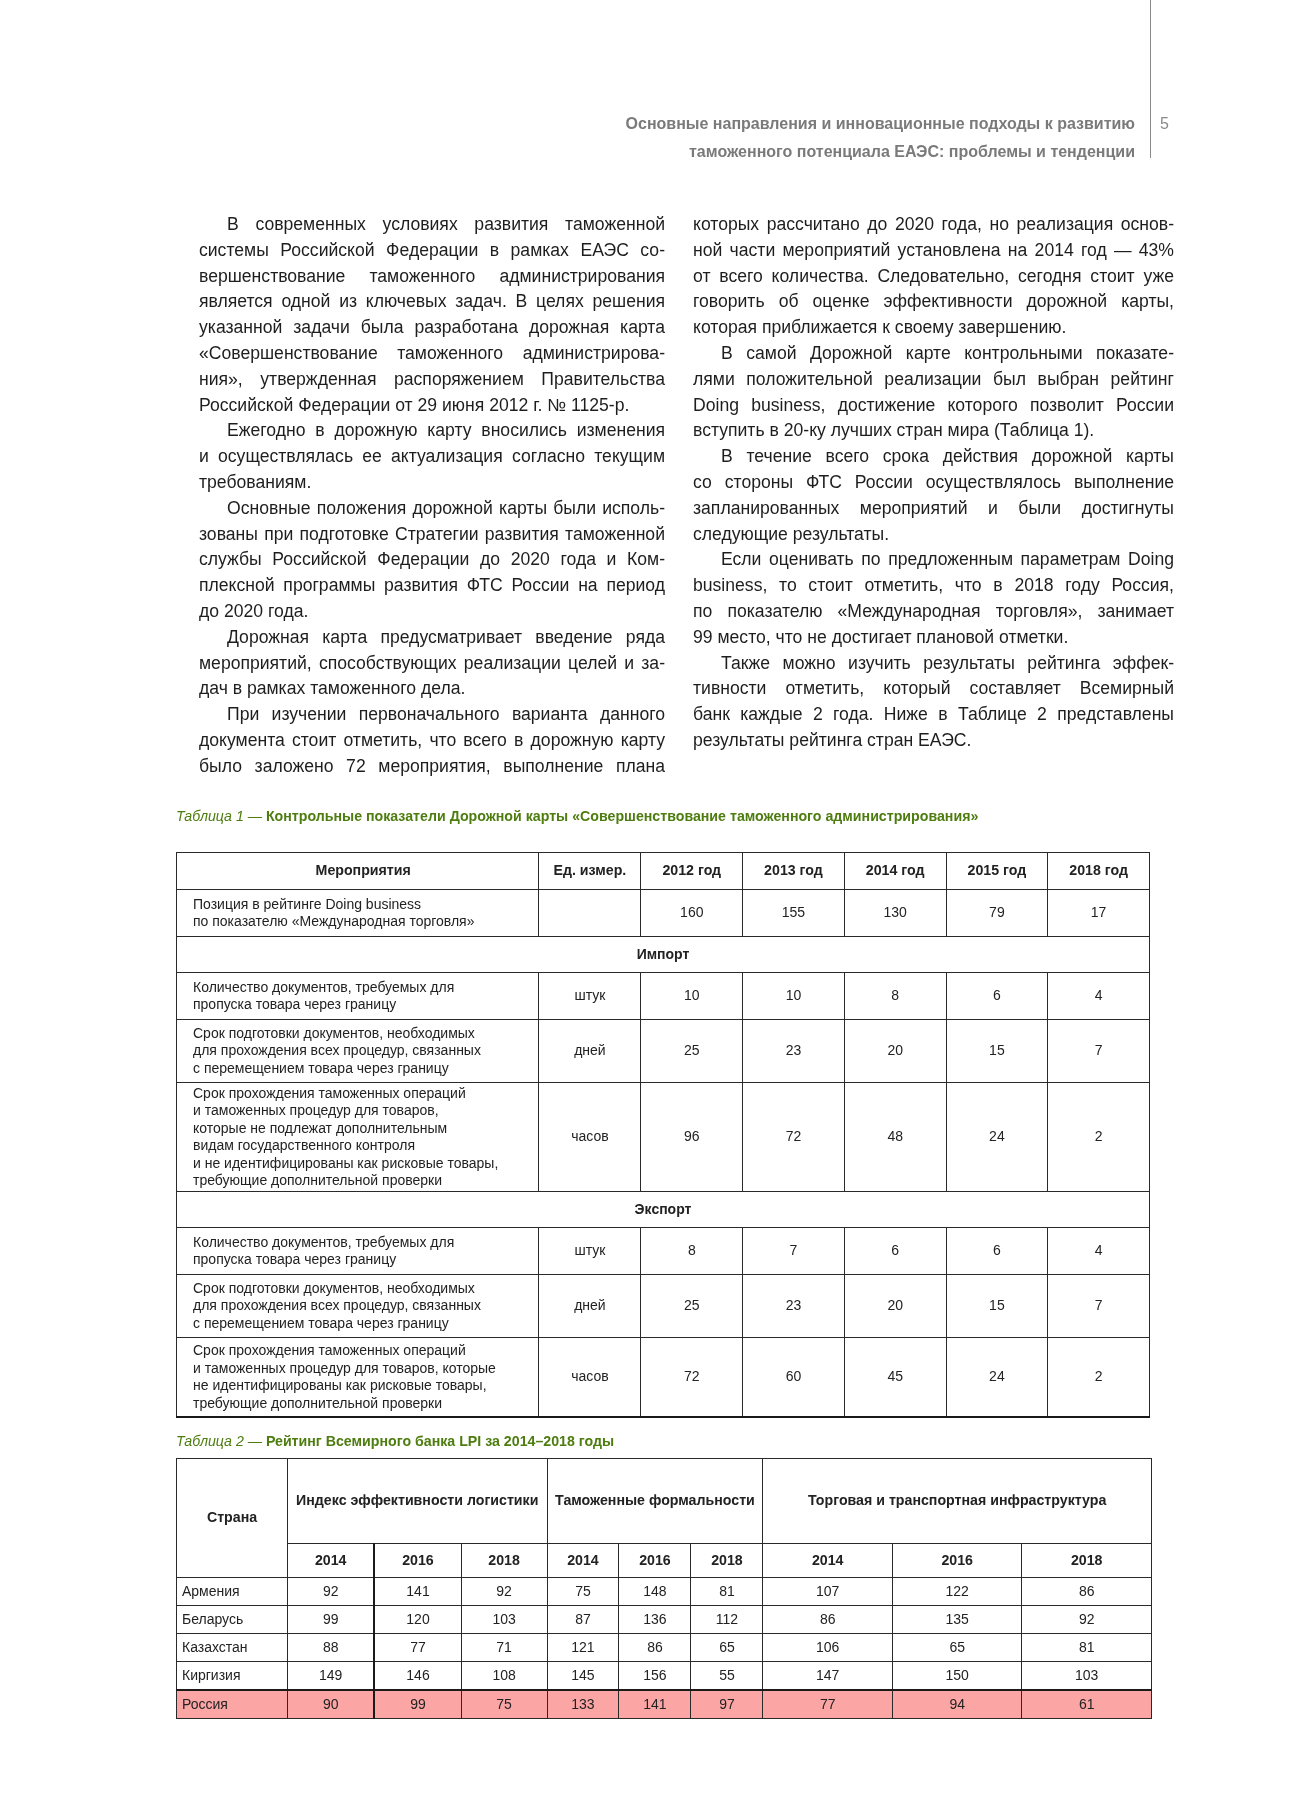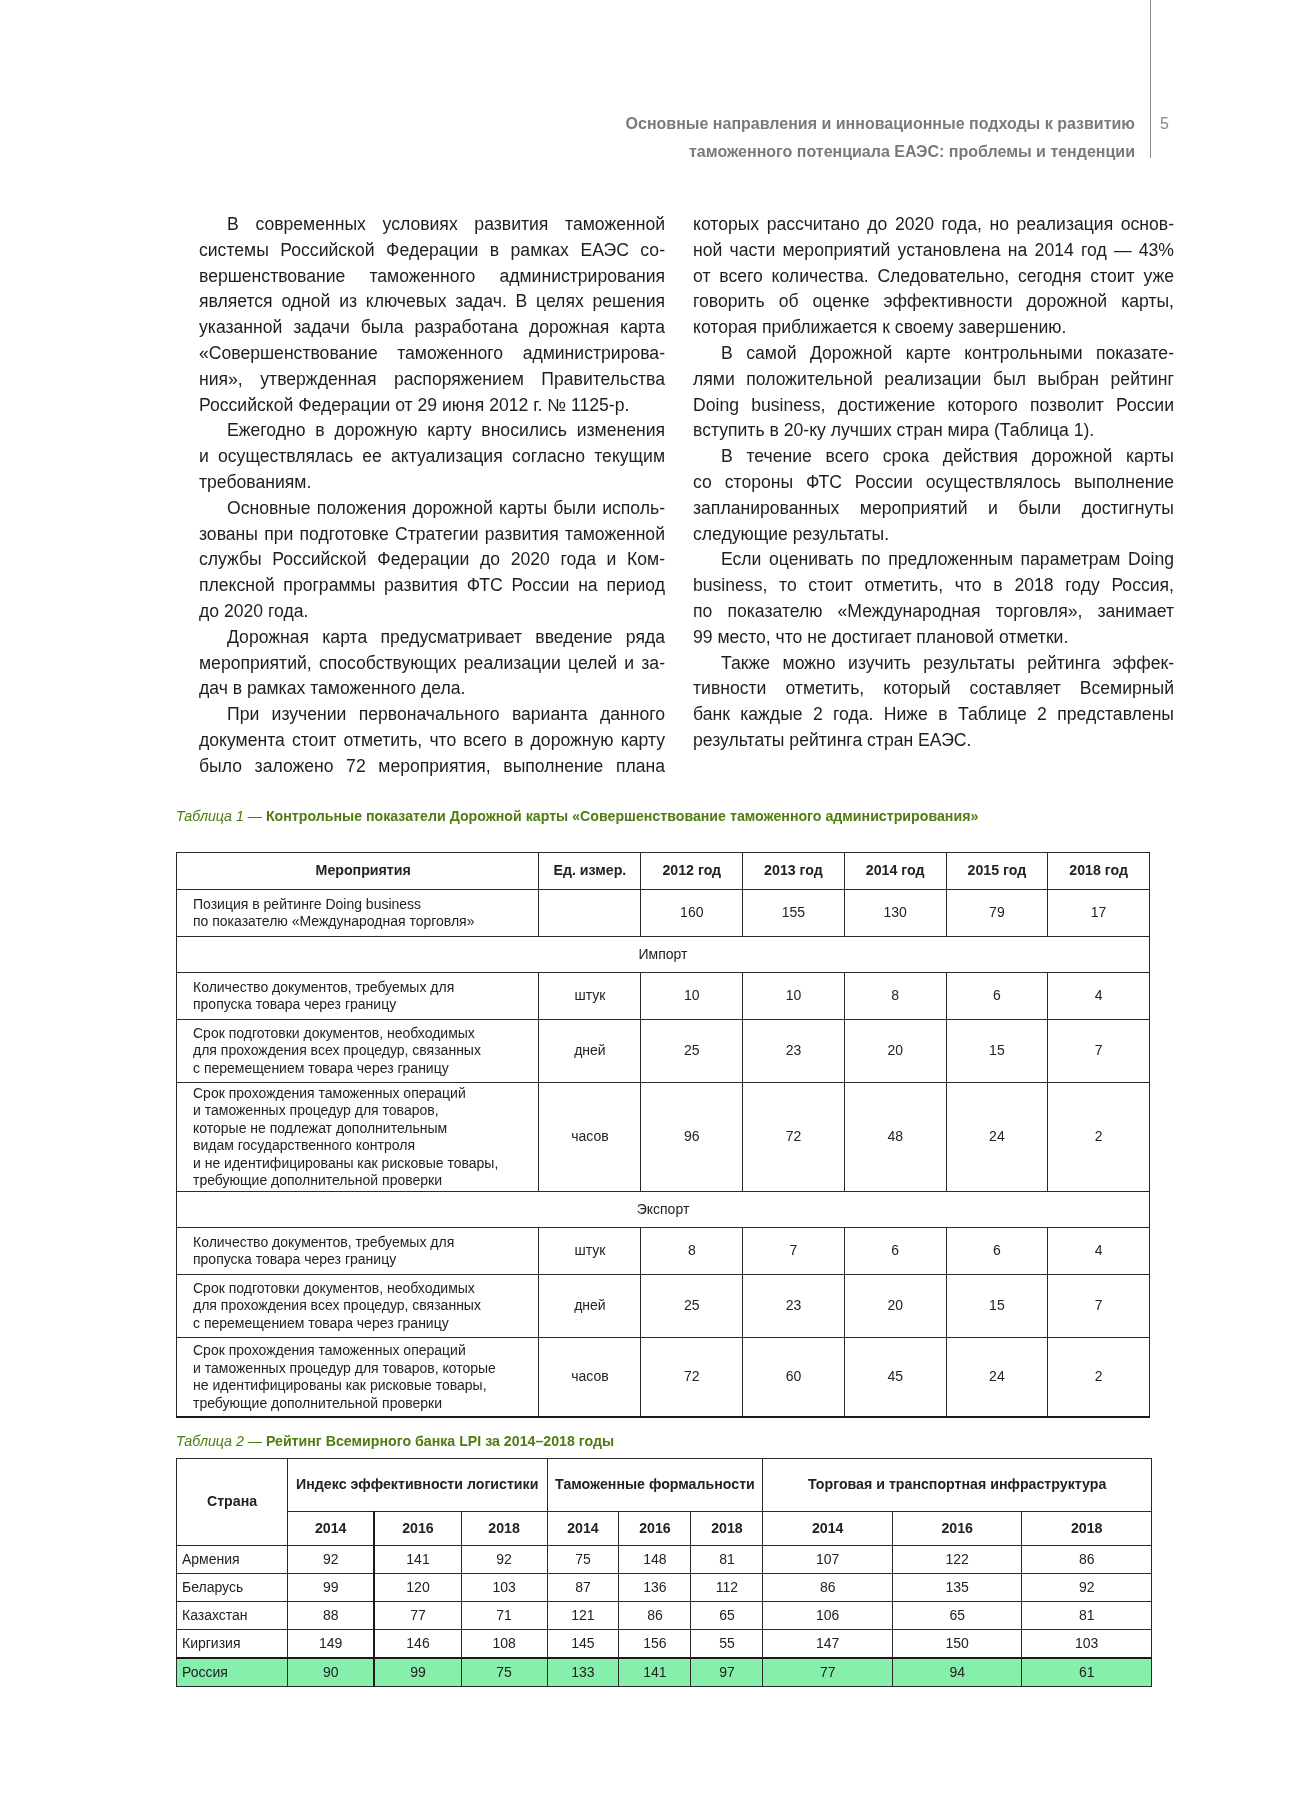--- a/index.html
+++ b/index.html
@@ -23,31 +23,31 @@
 
   table { position: absolute; border-collapse: collapse; font-size: 14px; color: #222; }
   td, th { border: 1px solid #2a2a2a; padding: 0 5px; line-height: 17.5px; }
   th { font-weight: bold; font-size: 14.2px; }
 
   #t1 { left: 176px; top: 852px; width: 974px; }
   #t1 .c0 { width: 345px; text-align: left; padding-left: 16px; }
   #t1 .c1 { width: 92px; text-align: center; }
   #t1 .cy { width: 92px; text-align: center; }
   #t1 tr.head th { height: 36px; }
-  #t1 tr.section td { text-align: center; height: 35px; }
+  #t1 tr.section td { text-align: center; height: 35px; font-weight: bold; }
   #t1 tbody tr:last-child td { border-bottom: 2px solid #1a1a1a; }
 
   #t2 { left: 176px; top: 1458px; width: 976px; }
   #t2 th { text-align: center; }
   #t2 td { text-align: center; height: 27px; font-size: 14px; }
   #t2 td.country { text-align: left; }
   #t2 tr.h1 th { height: 52px; }
   #t2 tr.h2 th { height: 33px; }
   #t2 .thick-l { border-left: 2px solid #1a1a1a; }
-  #t2 tr.highlight td { background: #86efac; border-top: 2.5px solid #1a1a1a; }
+  #t2 tr.highlight td { background: #fca5a5; border-top: 2.5px solid #1a1a1a; }
 </style>
 </head>
 <body>
 
 <div class="vrule"></div>
 <div class="running-head">
   <div>Основные направления и инновационные подходы к развитию</div>
   <div>таможенного потенциала ЕАЭС: проблемы и тенденции</div>
 </div>
 <div class="page-num">5</div>
@@ -223,21 +223,21 @@
   <span class="ital">Таблица 2 —</span>
   <span class="bold">Рейтинг Всемирного банка LPI за 2014–2018 годы</span>
 </div>
 
 <table id="t2">
   <thead>
     <tr class="h1">
       <th rowspan="2" style="width:100px">Страна</th>
       <th colspan="3">Индекс эффективности логистики</th>
       <th colspan="3">Таможенные формальности</th>
-      <th colspan="3" style="padding:0 40px">Торговая и транспортная инфраструктура</th>
+      <th colspan="3" style="padding:16px 40px">Торговая и транспортная инфраструктура</th>
     </tr>
     <tr class="h2">
       <th>2014</th>
       <th class="thick-l">2016</th>
       <th>2018</th>
       <th>2014</th>
       <th>2016</th>
       <th>2018</th>
       <th>2014</th>
       <th>2016</th>

